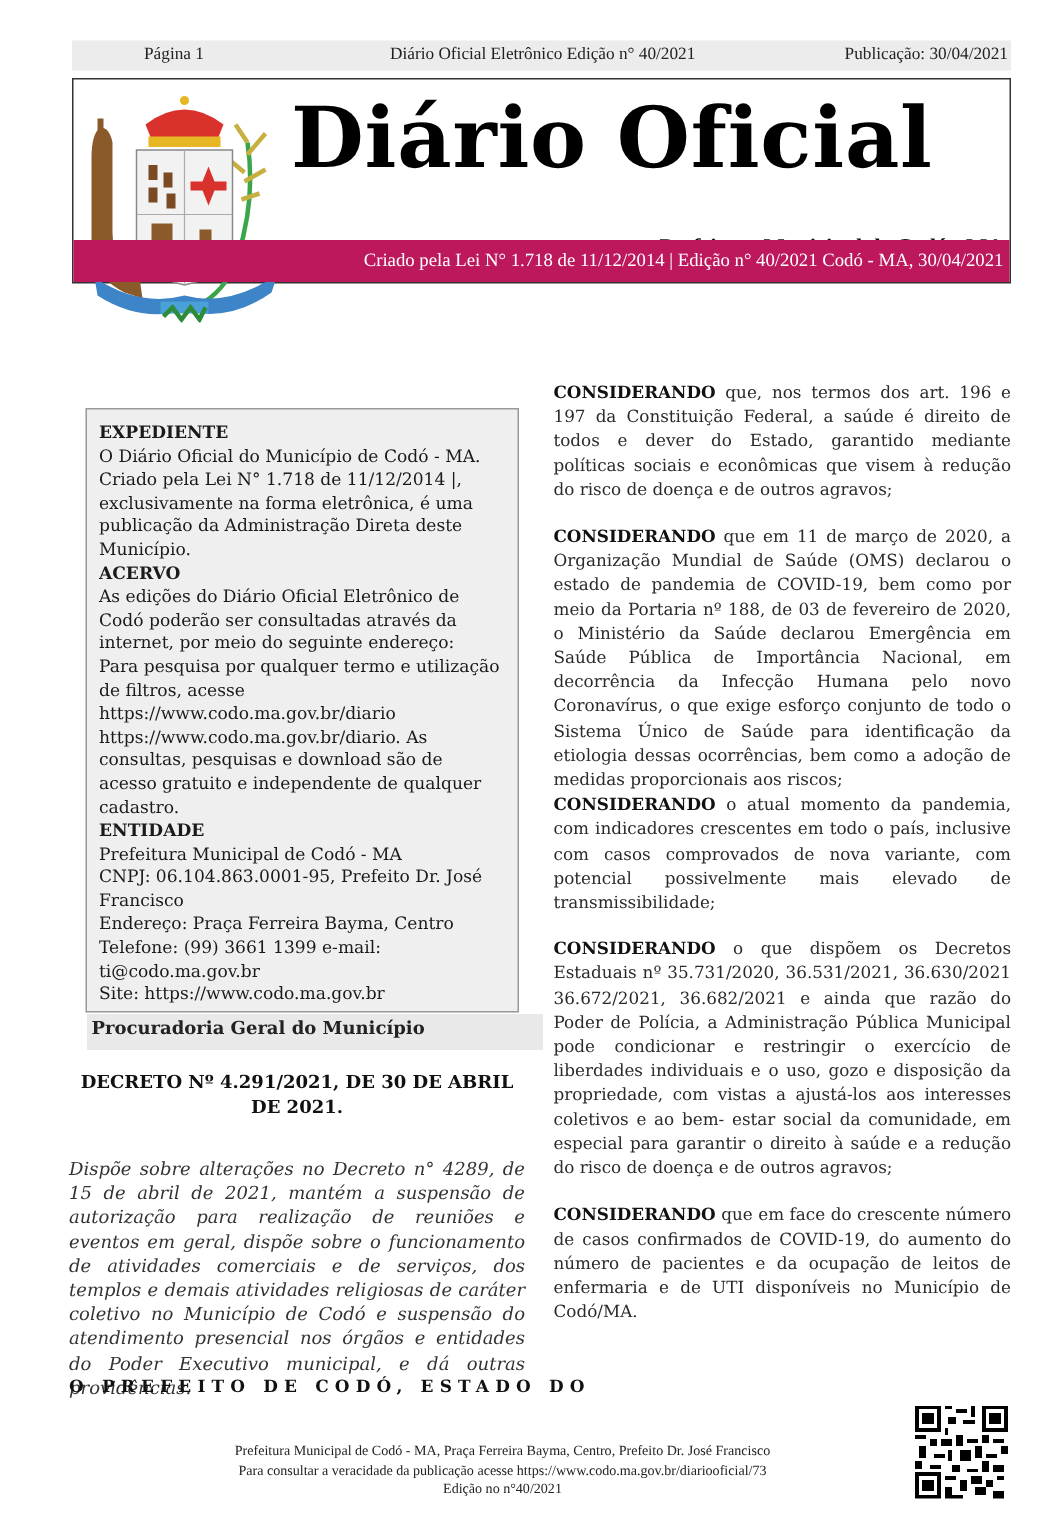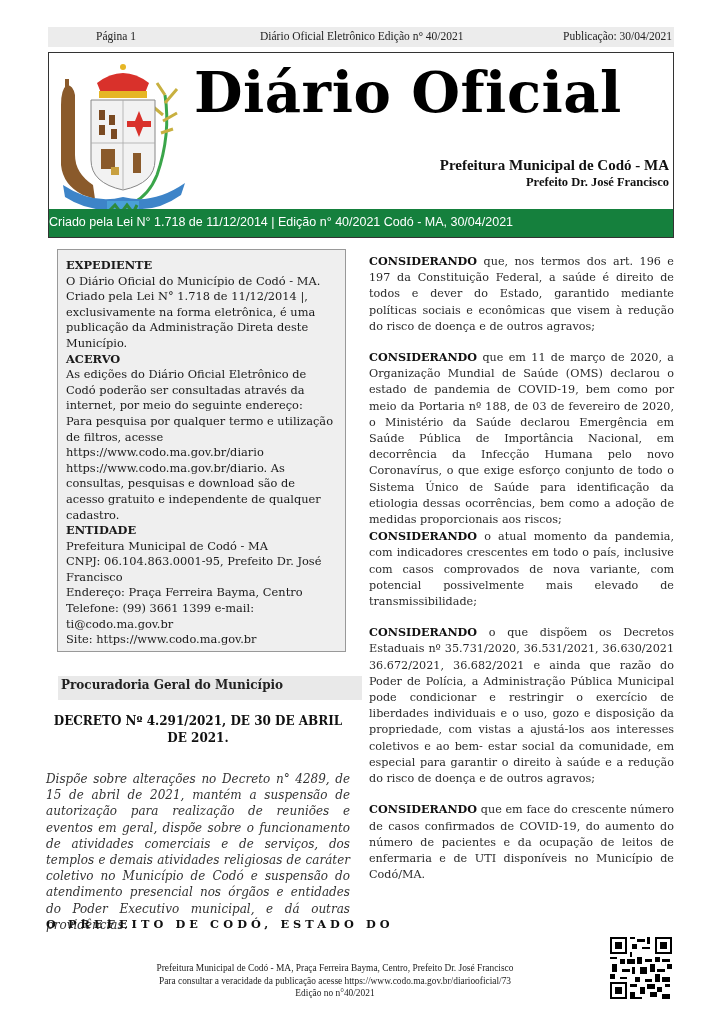--- a/index.html
+++ b/index.html
@@ -10,45 +10,45 @@
     position: absolute; left: 48px; top: 27px; width: 626px; height: 20px;
     background: #ececec; font-size: 11.5px; font-family: "Liberation Serif", serif;
     color: #222;
   }
   .topbar span { position: absolute; top: 3px; margin-left: 25px; }
   .topbar .pg { left: 23px; }
   .topbar .mid { left: 187px; }
   .topbar .pub { right: 2px; }
 
   .masthead {
-    position: absolute; left: 48px; top: 52px; width: 626px; height: 186px;
+    position: absolute; left: 48px; top: 52px; width: 626px; height: 137px;
     border: 1px solid #333;
   }
   .crest { position: absolute; left: 4px; top: 2px; width: 140px; height: 160px; }
   .title {
     position: absolute; left: 145px; top: 6px; width: 470px;
     font-family: "DejaVu Serif", serif; font-weight: bold; font-size: 56px;
     letter-spacing: 0.5px; color: #000; white-space: nowrap;
   }
   .prefeitura {
     position: absolute; right: 4px; top: 104px; text-align: right;
     font-family: "Liberation Serif", serif; font-weight: bold; font-size: 15px; color: #111;
   }
   .prefeito {
     position: absolute; right: 4px; top: 122px; text-align: right;
     font-family: "Liberation Serif", serif; font-weight: bold; font-size: 12.5px; color: #111;
   }
   .blackbar {
-    position: absolute; left: 0; bottom: 0; width: 100%; height: 28px; background: #15803d;
-    color: #fff; font-family: Liberation Sans, sans-serif; font-size: 12.5px;
-    text-align: left; padding: 6px 4px 0 0; white-space: nowrap;
+    position: absolute; left: 0; bottom: 0; width: 100%; height: 28px; background: #be185d;
+    color: #fff; font-family: Liberation Serif, serif; font-size: 12.5px;
+    text-align: right; padding: 6px 4px 0 0; white-space: nowrap;
   }
 
   .expediente {
-    position: absolute; left: 57px; top: 249px; width: 289px; height: 403px;
+    position: absolute; left: 57px; top: 272px; width: 289px; height: 403px;
     background: #efefef; border: 1px solid #999; padding: 8px 8px;
     font-size: 11.4px; line-height: 15.6px; color: #1a1a1a;
   }
   .expediente .h { font-weight: bold; display: block; }
   .expediente .p { display: block; }
 
   .section-title {
     position: absolute; left: 58px; top: 676px; width: 304px; height: 24px;
     background: #e9e9e9; font-weight: bold; font-size: 12px; color: #222;
     padding: 2px 0 0 3px; white-space: nowrap;

